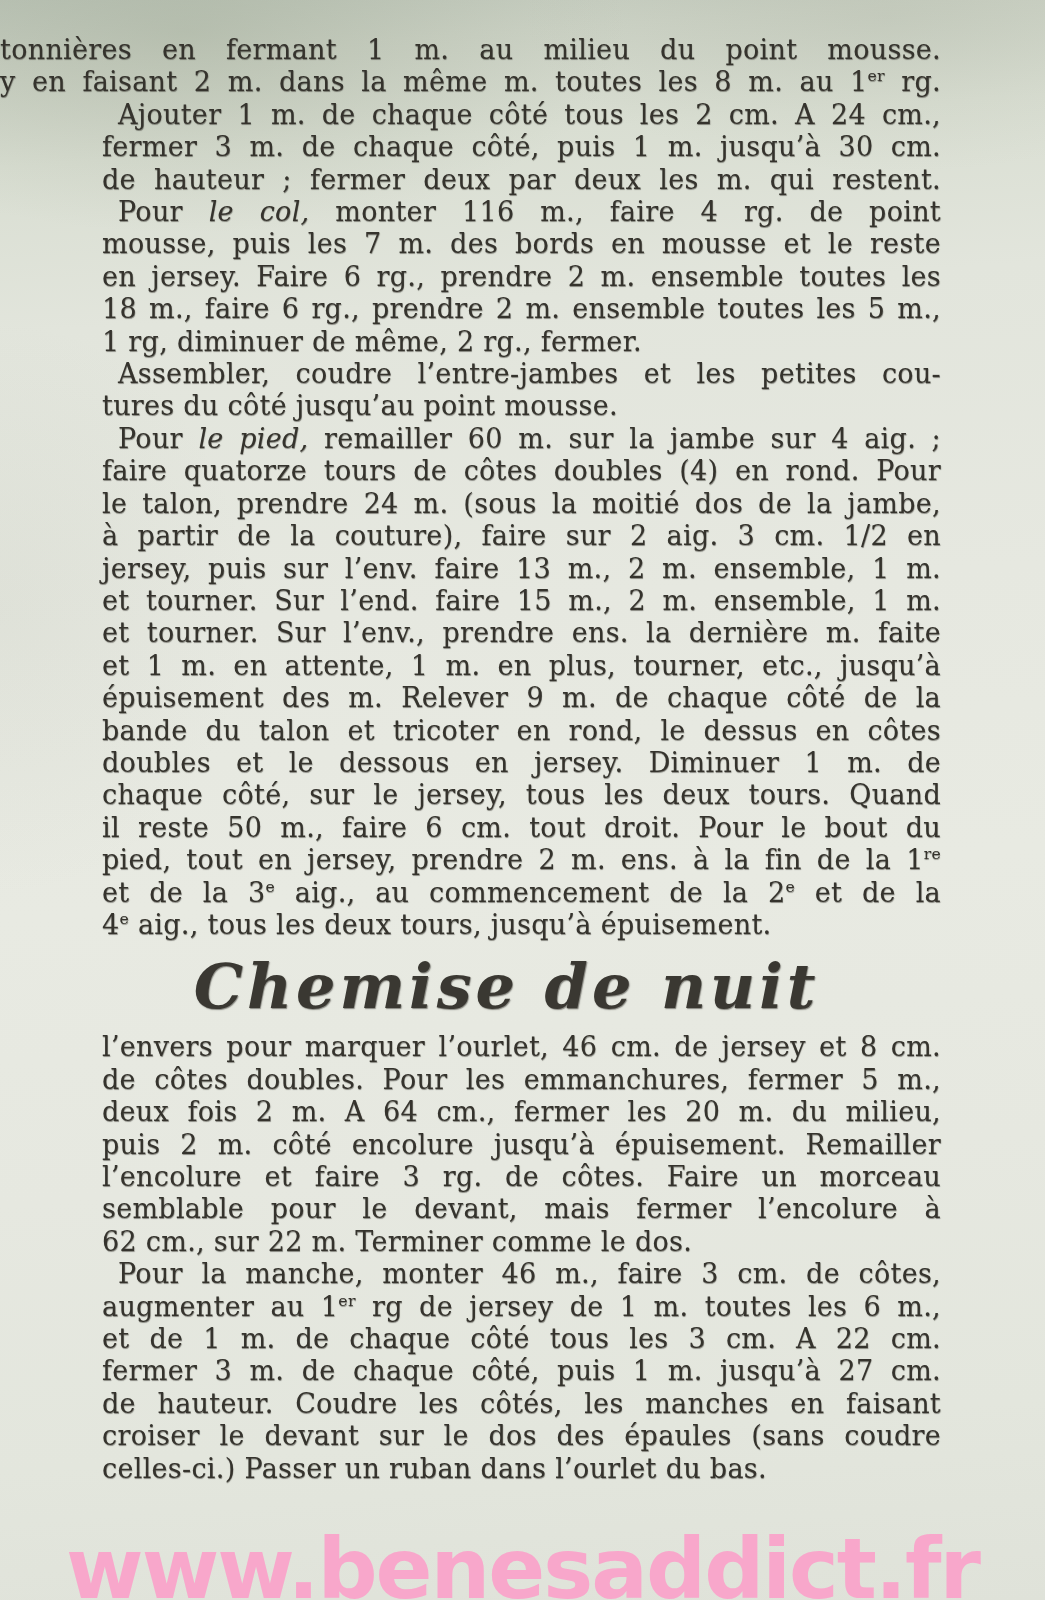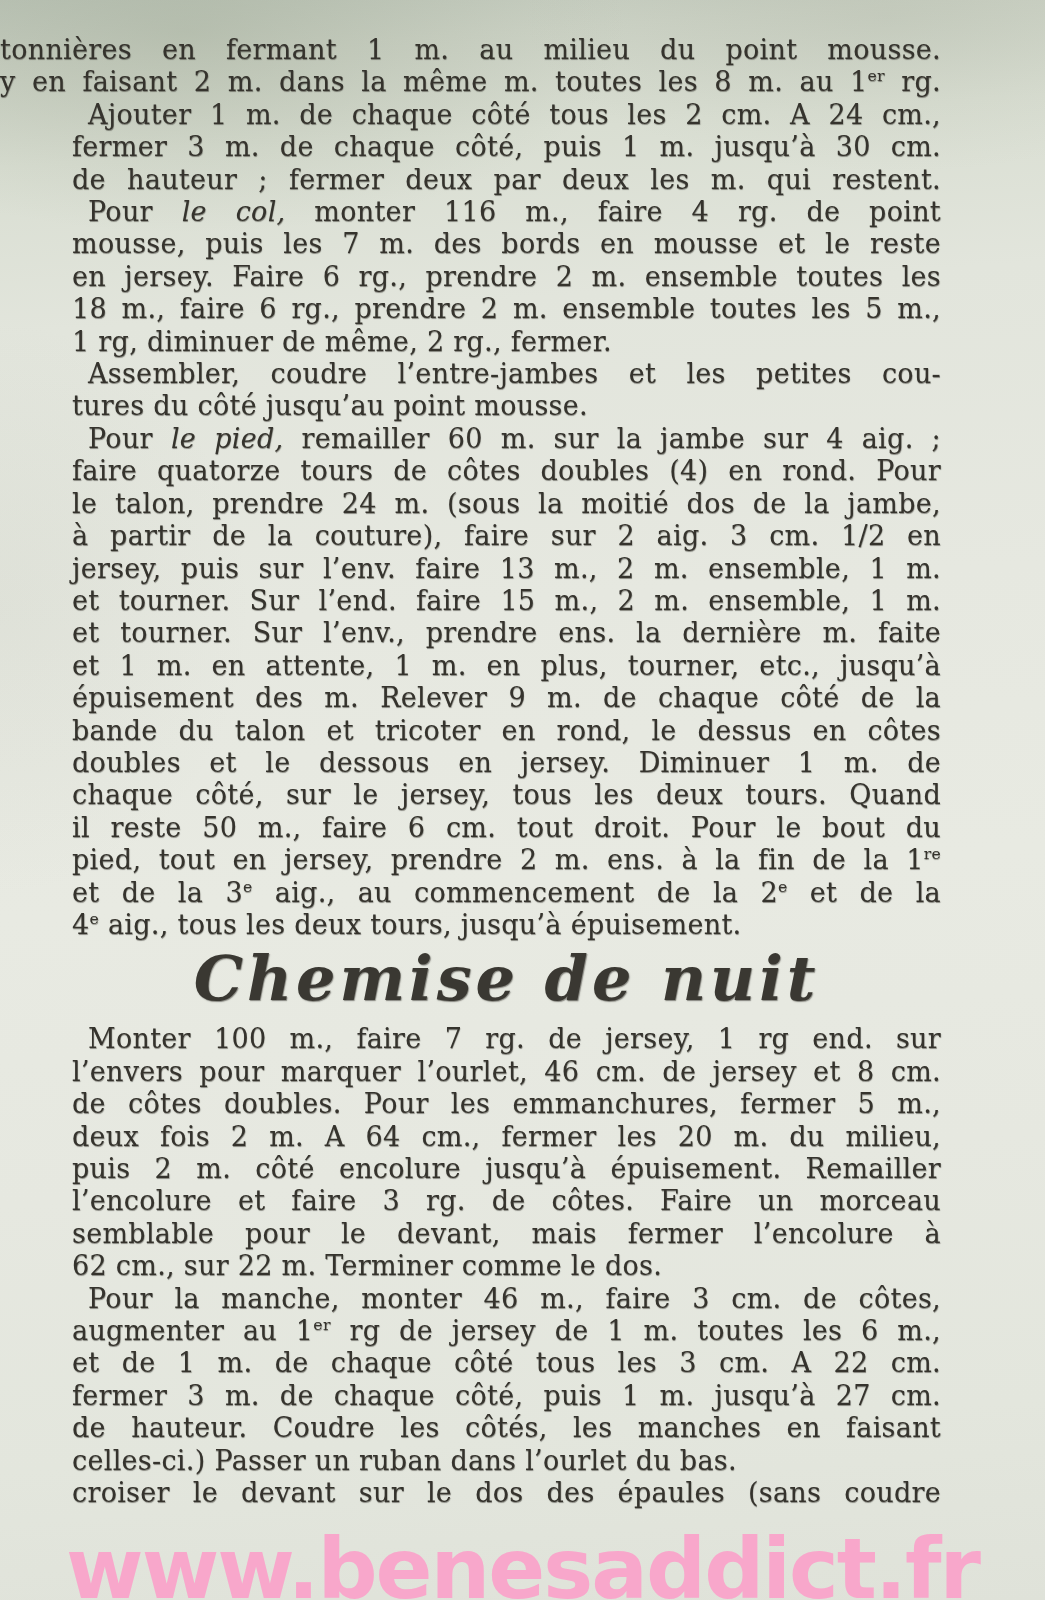--- a/index.html
+++ b/index.html
@@ -24,33 +24,34 @@
   }
   .para{margin:0;}
   .line{
     font-size:27px;
     line-height:32.4px;
     text-align:justify;
     text-align-last:justify;
     letter-spacing:0.3px;
     white-space:normal;
     text-shadow:0.4px 0.6px 0.8px rgba(45,43,38,0.50);
+    margin-left:30px;
   }
   .line.full{margin-left:-72px;}
   .line.indent{text-indent:16px;}
   .line.end{text-align-last:left;}
   .it{font-style:italic;}
   .sup{font-size:0.58em;vertical-align:super;line-height:0;}
   .heading{
     text-align:center;
     font-style:italic;
     font-weight:bold;
     font-size:62px;
     line-height:76px;
-    margin:0 0 6px 0;
+    margin:8px 0 6px 0;
     letter-spacing:4px;
     color:#3a3832;
     text-shadow:0.8px 1px 1.2px rgba(45,43,38,0.55);
   }
   .watermark{
     position:absolute;
     left:50%;
     bottom:-18px;
     transform:translateX(-50%);
     white-space:nowrap;
@@ -102,34 +103,33 @@
           <div class="line"><span>chaque côté, sur le jersey, tous les deux tours. Quand</span></div>
           <div class="line"><span>il reste 50 m., faire 6 cm. tout droit. Pour le bout du</span></div>
           <div class="line"><span>pied, tout en jersey, prendre 2 m. ens. à la fin de la 1</span><span class="sup">re</span></div>
           <div class="line"><span>et de la 3</span><span class="sup">e</span><span> aig., au commencement de la 2</span><span class="sup">e</span><span> et de la</span></div>
           <div class="line end"><span>4</span><span class="sup">e</span><span> aig., tous les deux tours, jusqu’à épuisement.</span></div>
         </div>
       </div>
     <div class="heading">Chemise de nuit</div>
     <div id="section2">
         <div class="para">
-          <div class="line indent"><span>Monter 100 m., faire 7 rg. de jersey, 1 rg end. sur</span></div>
           <div class="line"><span>l’envers pour marquer l’ourlet, 46 cm. de jersey et 8 cm.</span></div>
           <div class="line"><span>de côtes doubles. Pour les emmanchures, fermer 5 m.,</span></div>
           <div class="line"><span>deux fois 2 m. A 64 cm., fermer les 20 m. du milieu,</span></div>
           <div class="line"><span>puis 2 m. côté encolure jusqu’à épuisement. Remailler</span></div>
           <div class="line"><span>l’encolure et faire 3 rg. de côtes. Faire un morceau</span></div>
           <div class="line"><span>semblable pour le devant, mais fermer l’encolure à</span></div>
           <div class="line end"><span>62 cm., sur 22 m. Terminer comme le dos.</span></div>
         </div>
         <div class="para">
           <div class="line indent"><span>Pour la manche, monter 46 m., faire 3 cm. de côtes,</span></div>
           <div class="line"><span>augmenter au 1</span><span class="sup">er</span><span> rg de jersey de 1 m. toutes les 6 m.,</span></div>
           <div class="line"><span>et de 1 m. de chaque côté tous les 3 cm. A 22 cm.</span></div>
           <div class="line"><span>fermer 3 m. de chaque côté, puis 1 m. jusqu’à 27 cm.</span></div>
           <div class="line"><span>de hauteur. Coudre les côtés, les manches en faisant</span></div>
+          <div class="line"><span>croiser le devant sur le dos des épaules (sans coudre</span></div>
           <div class="line end"><span>celles-ci.) Passer un ruban dans l’ourlet du bas.</span></div>
-          <div class="line"><span>croiser le devant sur le dos des épaules (sans coudre</span></div>
         </div>
       </div>
   </div>
   <div class="watermark">www.benesaddict.fr</div>
 </div>
 
 </body></html>

